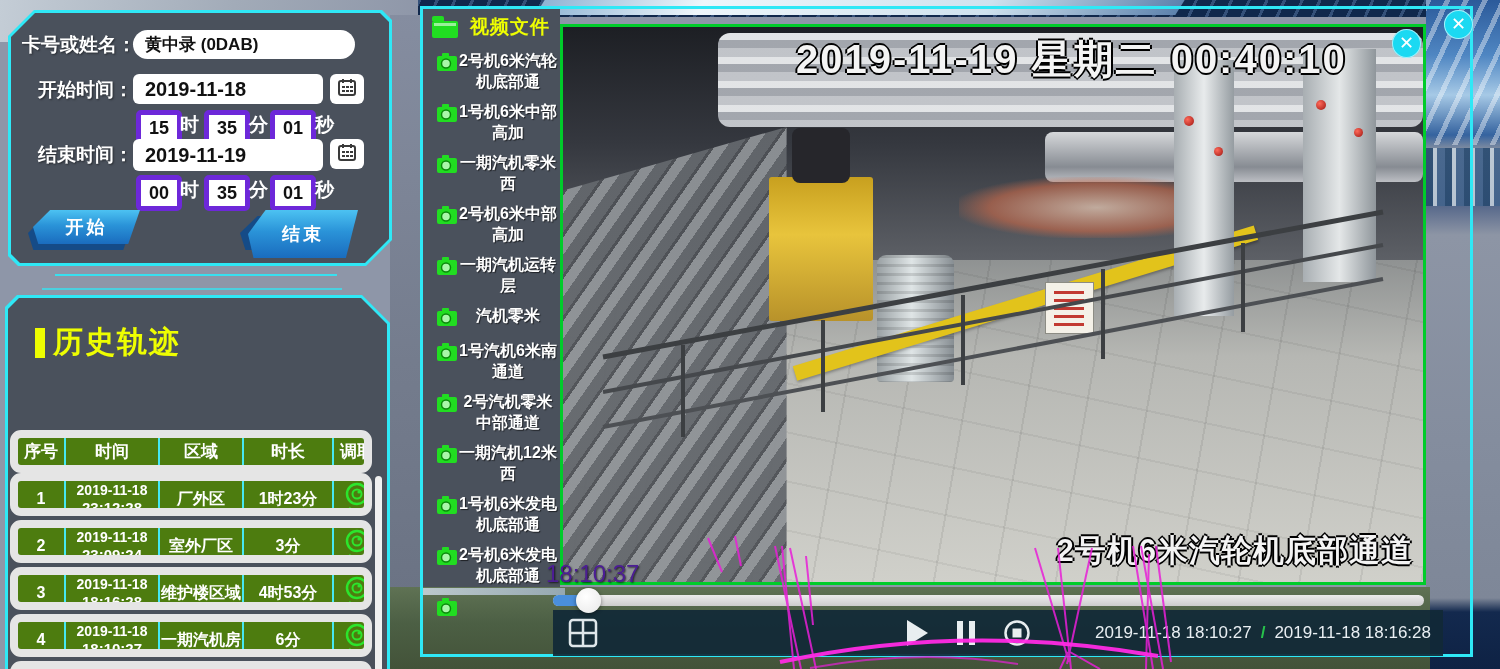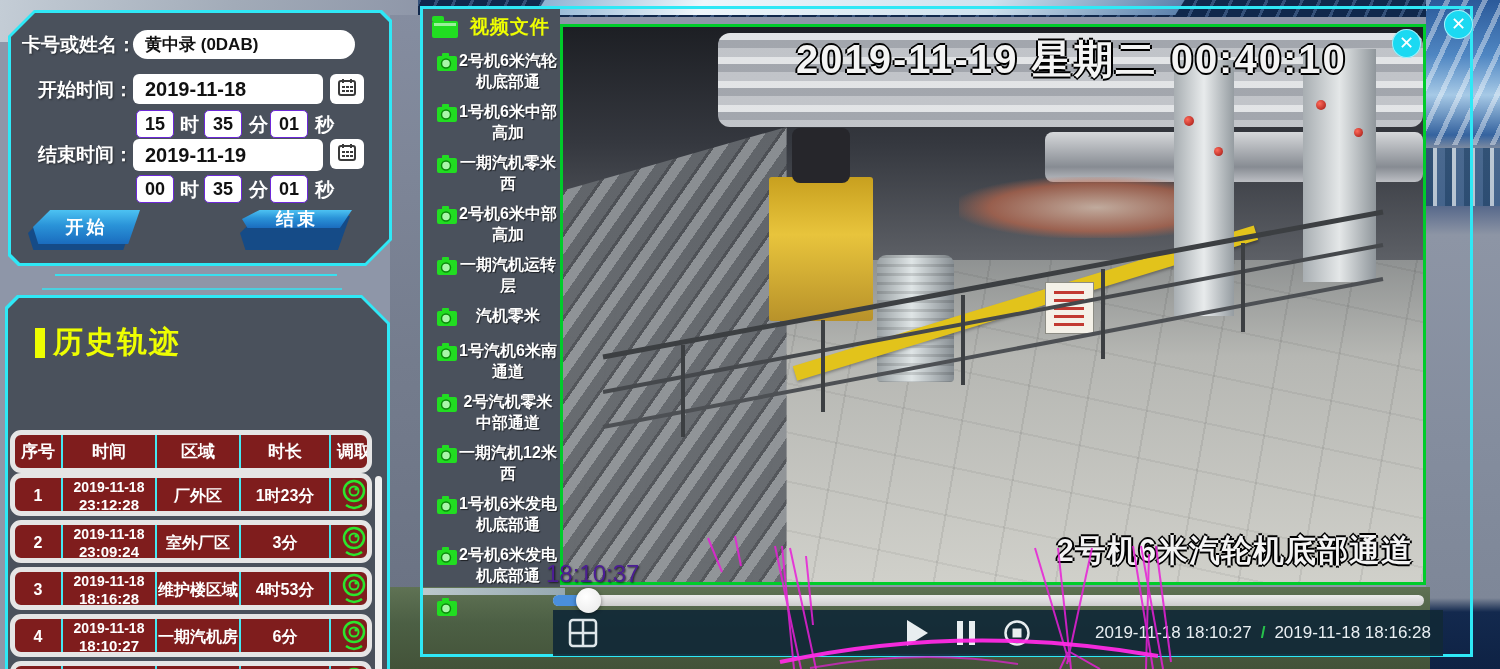--- a/index.html
+++ b/index.html
@@ -32,30 +32,30 @@
   .hist-frame{left:5px;top:295px;width:385px;height:390px;z-index:12;
     clip-path:polygon(12px 0,calc(100% - 28px) 0,100% 28px,100% 100%,0 100%,0 12px);}
   .hist-frame .frame-inner{clip-path:polygon(11px 0,calc(100% - 26px) 0,100% 26px,100% 100%,0 100%,0 11px);}
   .video-frame{left:420px;top:6px;width:1053px;height:651px;border:3px solid #2fe8f6;box-sizing:border-box;z-index:10;background:transparent;}
   
   .sp{z-index:14;color:#fff;}
   .sp-label{font-weight:bold;font-size:19px;color:#fff;text-shadow:1px 1px 2px rgba(0,0,0,.5);}
   .sp-input{background:#fff;border-radius:15px;color:#111;font-weight:bold;font-size:17px;display:flex;align-items:center;padding-left:12px;box-sizing:border-box;}
   .sp-date{background:#fff;border-radius:6px;color:#111;font-weight:bold;font-size:20px;display:flex;align-items:center;padding-left:12px;box-sizing:border-box;}
   .sp-cal{background:#fff;border-radius:6px;display:flex;align-items:center;justify-content:center;}
-  .sp-timebox{background:#fff;border:1px solid #6d28d9;border-radius:5px;color:#111;font-weight:bold;font-size:18px;display:flex;align-items:center;justify-content:center;}
+  .sp-timebox{background:#fff;border:5px solid #6d28d9;border-radius:5px;color:#111;font-weight:bold;font-size:18px;display:flex;align-items:center;justify-content:center;}
   .sp-unit{font-weight:bold;font-size:19px;color:#fff;}
   .sp-btn{clip-path:polygon(16% 0,100% 0,89% 100%,5% 100%,0 50%);background:linear-gradient(180deg,#4cc2f2,#2a93d8 45%,#1a6cbe);color:#fff;font-weight:bold;font-size:18px;letter-spacing:3px;display:flex;align-items:center;justify-content:center;cursor:pointer;}
   .sp-btn-shadow{clip-path:polygon(16% 0,100% 0,89% 100%,5% 100%,0 50%);background:#0c4a8e;opacity:.85;}
   
   .hist-title-wrap{left:35px;top:322px;z-index:14;display:flex;align-items:center;}
   .hist-title-bar{width:10px;height:30px;background:#eefe01;margin-right:8px;}
   .hist-title{color:#eefe01;font-size:30px;font-weight:bold;letter-spacing:2px;}
   .hist-table{left:10px;top:430px;width:362px;z-index:14;}
-  .hrow{display:grid;grid-template-columns:46px 94px 84px 90px 48px;height:43px;background:#7f1d1d;border:5px solid #e5e5e5;border-radius:11px;box-sizing:border-box;overflow:hidden;color:#fff;}
+  .hrow{display:grid;grid-template-columns:46px 94px 84px 90px 48px;height:43px;background:#4d7c0f;border:8px solid #e5e5e5;border-radius:11px;box-sizing:border-box;overflow:hidden;color:#fff;}
   .hrow + .hrow{margin-top:4px;}
   .hcell{display:flex;flex-direction:column;align-items:center;justify-content:center;border-left:2px solid #45e8f2;font-weight:bold;font-size:16px;text-align:center;}
   .hcell:first-child{border-left:none;}
   .hcell .d1{font-size:14px;line-height:17px;}
   .hcell .d2{font-size:15px;line-height:18px;}
   .hdr .hcell{font-size:17px;}
   .hist-scrollbar{left:375px;top:476px;width:7px;height:200px;background:#f0f0f0;border-radius:4px;z-index:15;}
   
   .vlist{left:424px;top:14px;width:136px;z-index:15;}
   .vlist-head{display:flex;align-items:center;margin-left:8px;}
@@ -184,21 +184,21 @@
 <div class="abs sp sp-timebox" style="left:136px;top:175px;width:36px;height:26px;z-index:14">00</div>
 <div class="abs sp sp-unit" style="left:180px;top:177px;z-index:14">时</div>
 <div class="abs sp sp-timebox" style="left:204px;top:175px;width:36px;height:26px;z-index:14">35</div>
 <div class="abs sp sp-unit" style="left:249px;top:177px;z-index:14">分</div>
 <div class="abs sp sp-timebox" style="left:270px;top:175px;width:36px;height:26px;z-index:14">01</div>
 <div class="abs sp sp-unit" style="left:315px;top:177px;z-index:14">秒</div>
 
 <div class="abs sp-btn-shadow" style="left:28px;top:216px;width:107px;height:34px;z-index:13"></div>
 <div class="abs sp sp-btn" style="left:33px;top:210px;width:107px;height:34px;z-index:14">开始</div>
 <div class="abs sp-btn-shadow" style="left:240px;top:216px;width:110px;height:34px;z-index:13"></div>
-<div class="abs sp sp-btn" style="left:242px;top:210px;width:110px;height:18px;z-index:14">结束</div>
+<div class="abs sp sp-btn" style="left:248px;top:210px;width:110px;height:48px;z-index:14">结束</div>
 
 <div class="abs frame hist-frame">
   <div class="frame-inner"></div>
 </div>
 <div class="abs hist-title-wrap">
   <span class="hist-title-bar"></span>
   <span class="hist-title">历史轨迹</span>
 </div>
 <div class="abs hist-table">
   <div class="hrow hdr">

